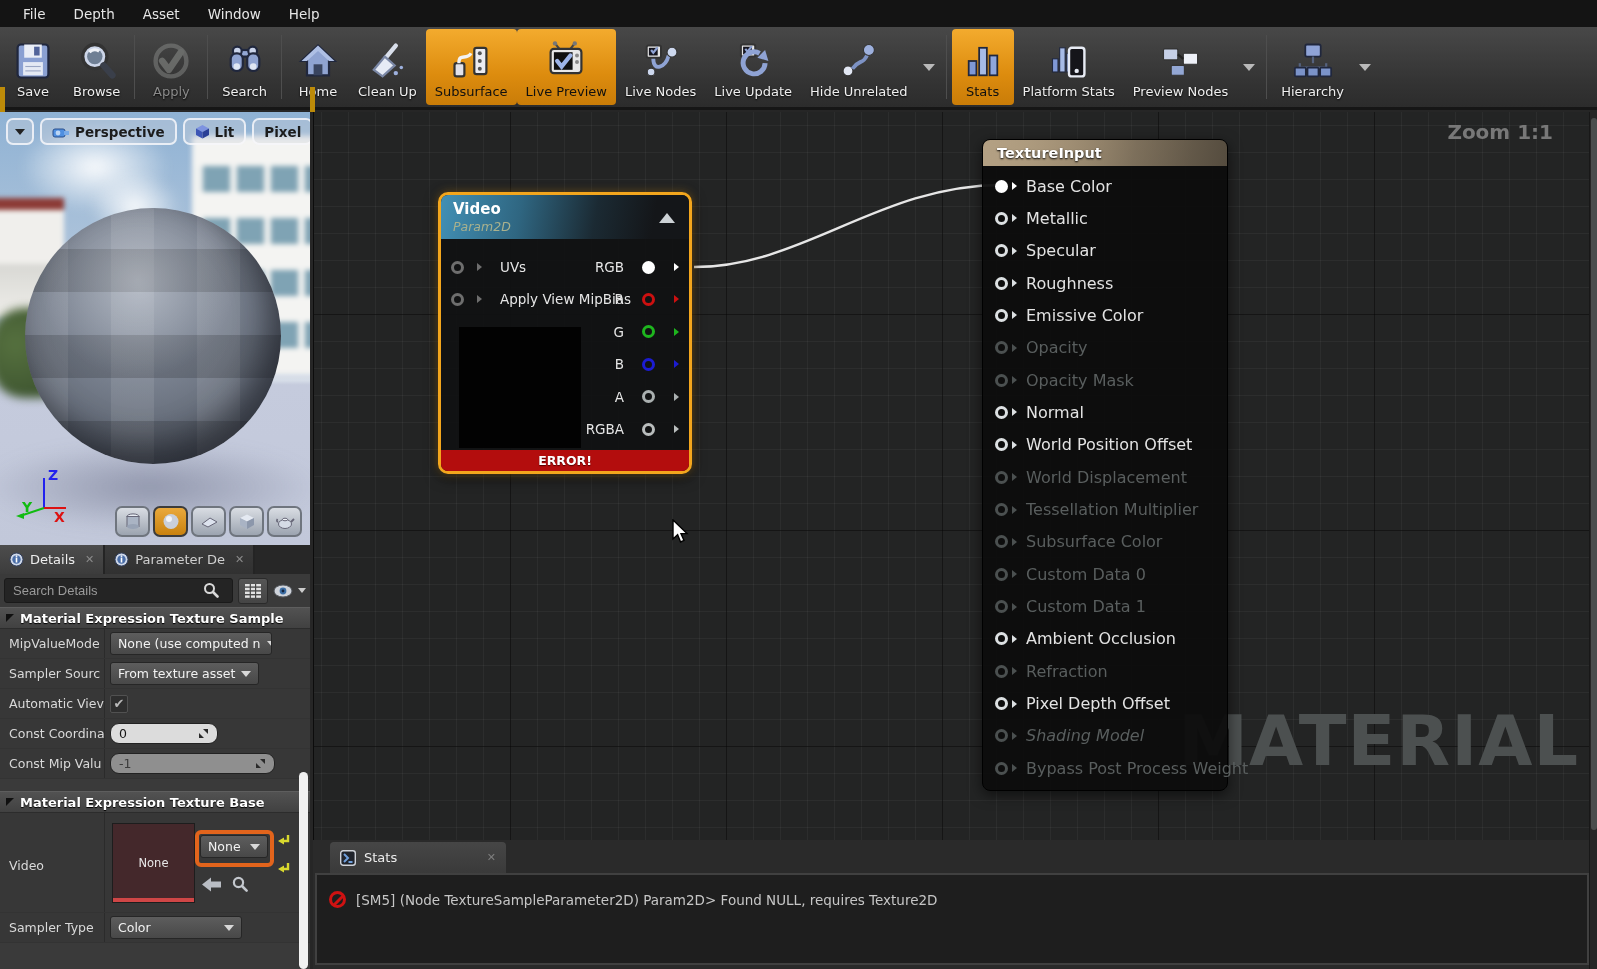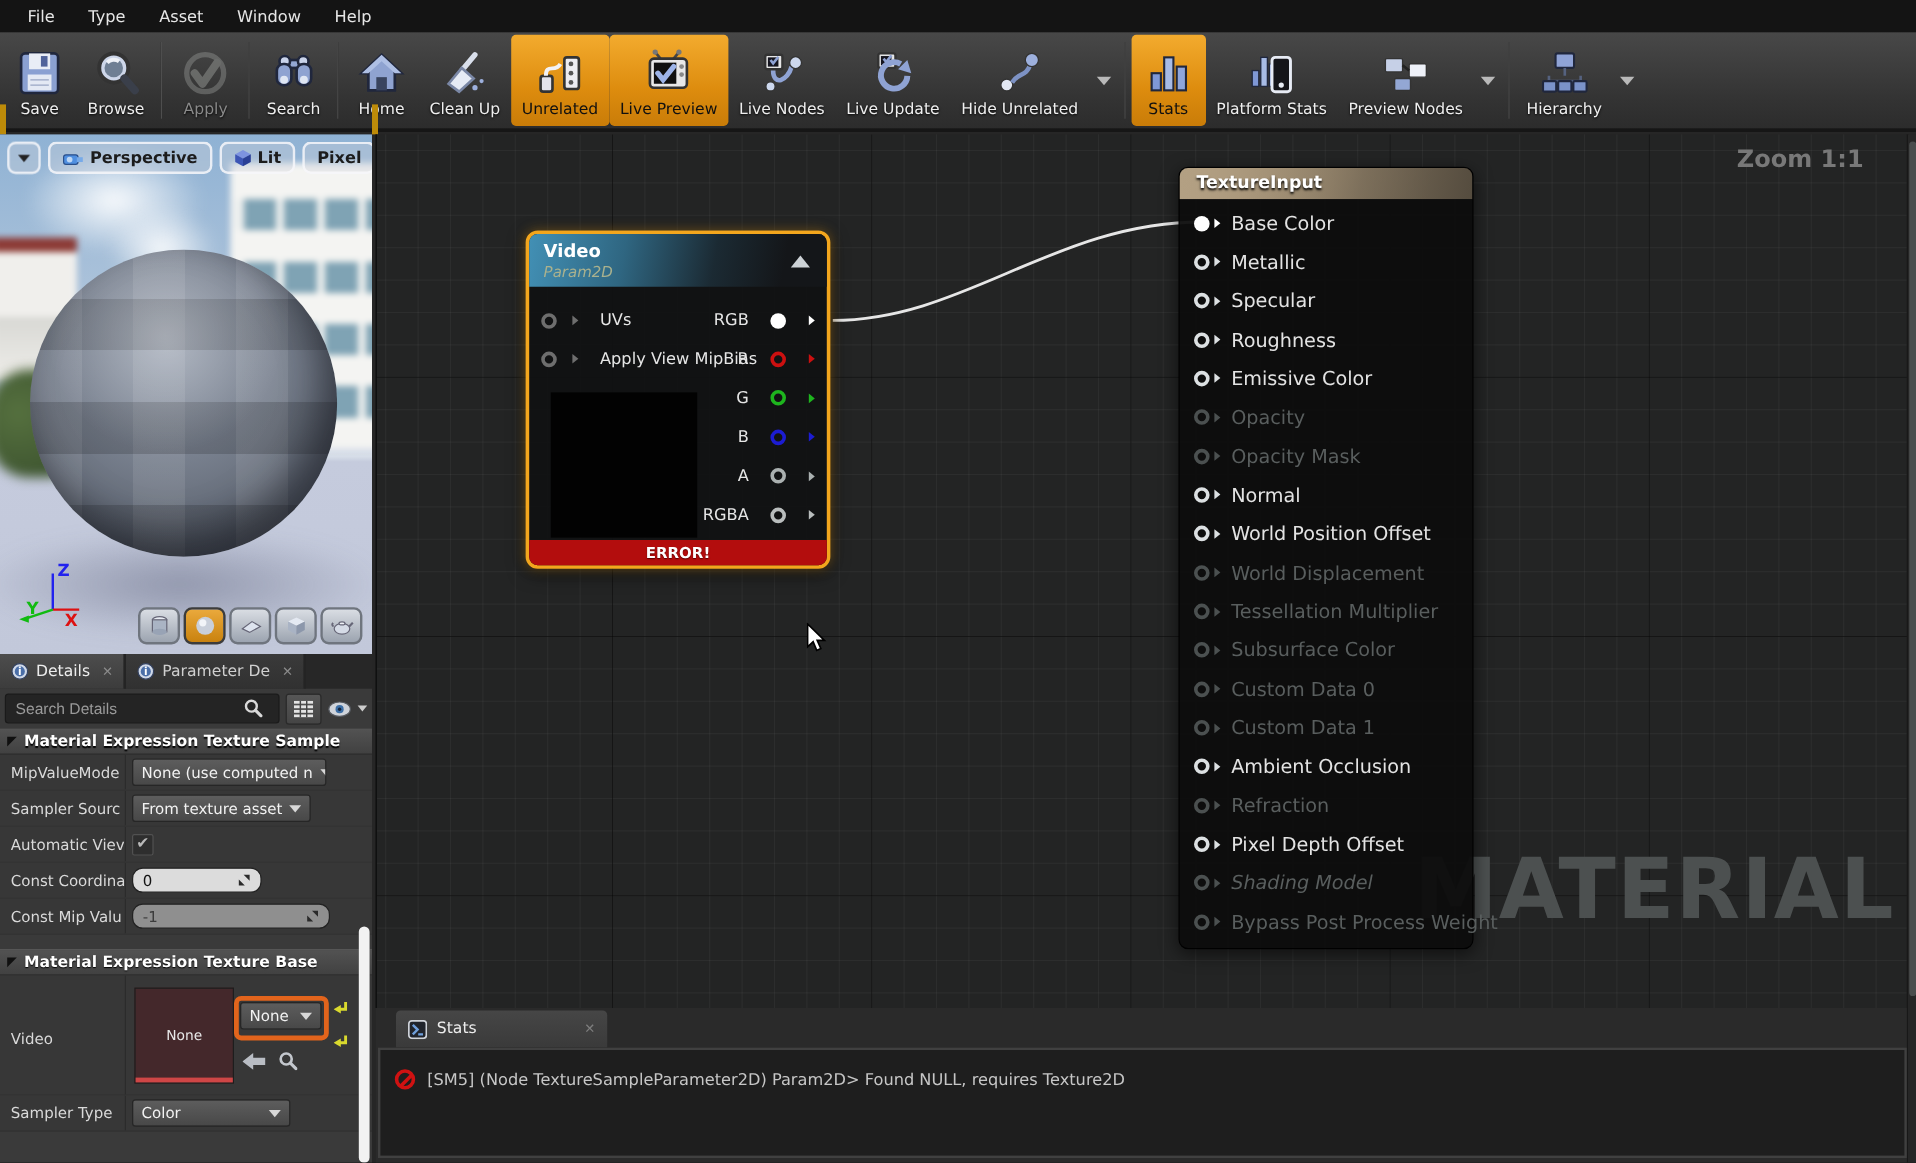--- a/index.html
+++ b/index.html
@@ -189,21 +189,21 @@
 
   .orange-sliver { position:absolute; width:5px; height:25px; background:#bd8b09; top:87px; }
 </style>
 </head>
 <body>
 
 <div id="app">
 
   <div id="menubar">
       <span class="menu-item">File</span>
-      <span class="menu-item">Type</span>
+      <span class="menu-item">Depth</span>
       <span class="menu-item">Asset</span>
       <span class="menu-item">Window</span>
       <span class="menu-item">Help</span>
     </div>
 
   <div id="toolbar">
       <div class="tb-group">
         <div class="tb-btn">
           <div class="ticon">
             <svg width="44" height="44" viewBox="0 0 40 40">
@@ -285,21 +285,21 @@
           <div class="ticon">
             <svg width="44" height="44" viewBox="0 0 40 40">
               <rect x="23" y="8" width="11" height="24" rx="2" fill="#ececf1" stroke="#333" stroke-width="2"></rect>
               <circle cx="28" cy="13" r="1.8" fill="#555"></circle>
               <circle cx="28" cy="20" r="1.8" fill="#555"></circle>
               <circle cx="28" cy="27" r="1.8" fill="#555"></circle>
               <rect x="5" y="22" width="9" height="12" rx="2" fill="#e2e2ea" stroke="#333" stroke-width="2"></rect>
               <path d="M9 22 C9 12 16 20 20 13" fill="none" stroke="#f2f2f5" stroke-width="3"></path>
             </svg>
           </div>
-          <div class="tlabel">Unrelated</div>
+          <div class="tlabel">Subsurface</div>
         </div>
         <div class="tb-btn active">
           <div class="ticon">
             <svg width="44" height="44" viewBox="0 0 40 40">
               <line x1="14" y1="9" x2="10" y2="4" stroke="#444" stroke-width="2"></line>
               <line x1="24" y1="9" x2="28" y2="4" stroke="#444" stroke-width="2"></line>
               <circle cx="10" cy="4" r="2" fill="#777"></circle>
               <circle cx="28" cy="4" r="2" fill="#777"></circle>
               <rect x="6" y="9" width="28" height="22" rx="3" fill="#e8e8e8" stroke="#333" stroke-width="2"></rect>
               <rect x="9" y="12" width="17" height="16" fill="#101010"></rect>

